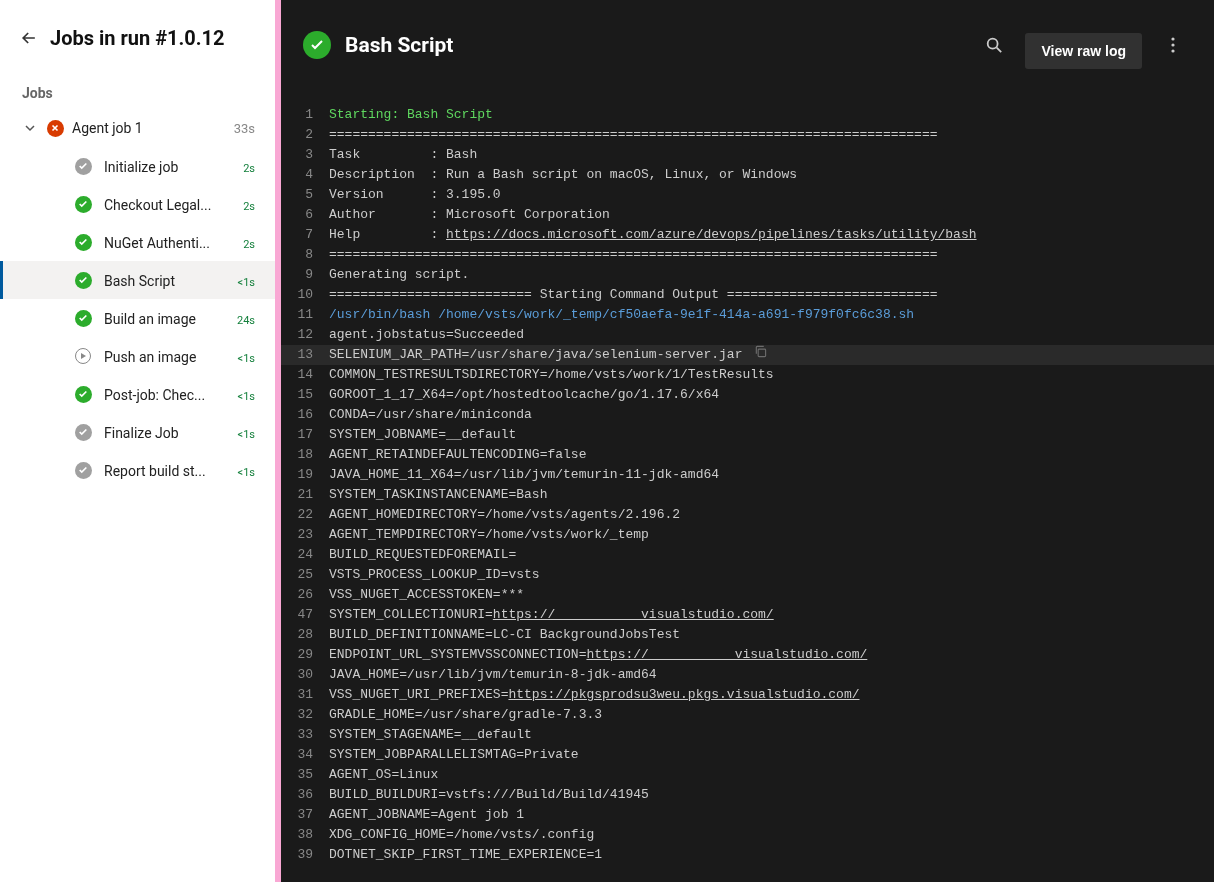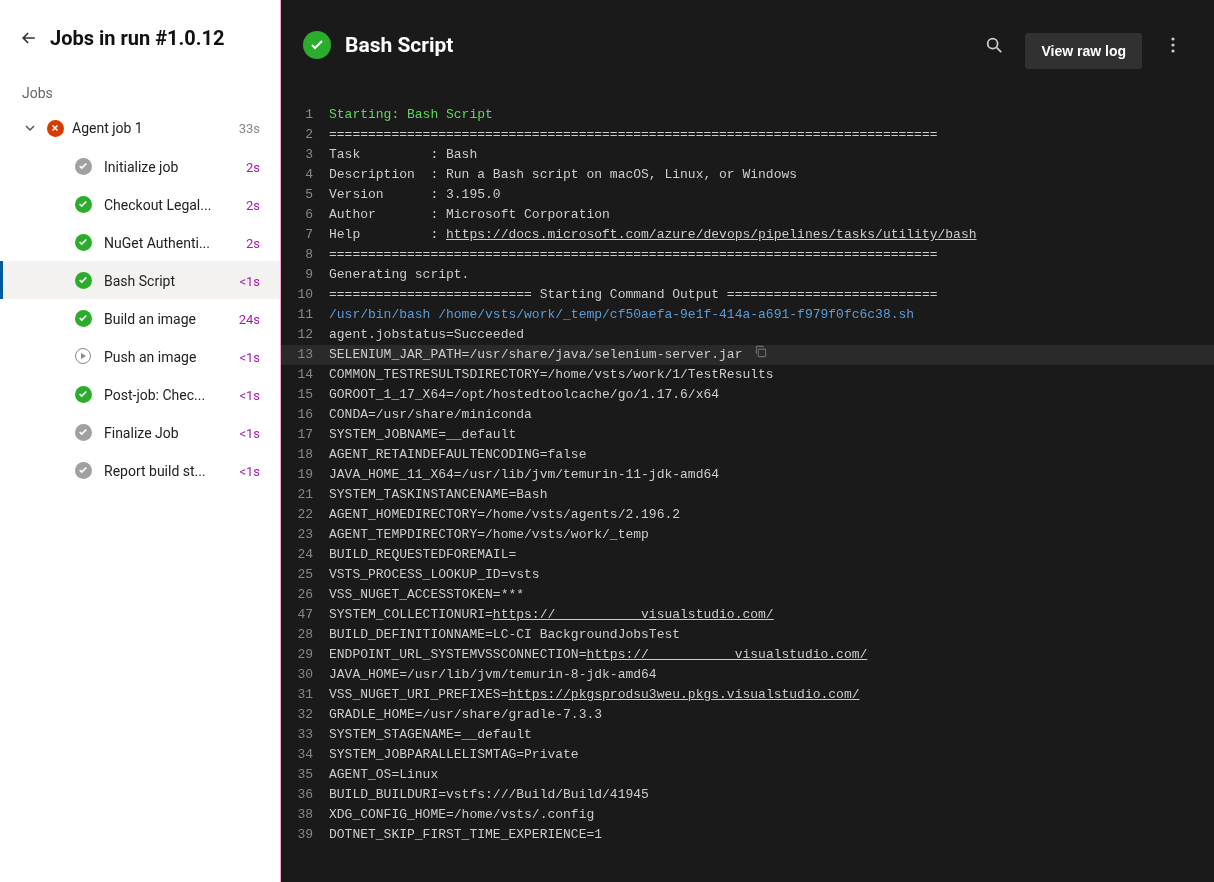--- a/index.html
+++ b/index.html
@@ -10,21 +10,21 @@
   overflow: hidden;
   display: flex;
   background: #1a1a1a;
 }
 .sidebar {
   width: 281px;
   background: #fff;
   color: #333;
   display: flex;
   flex-direction: column;
-  border-right: 1px solid #f9a8d4;
+  border-right: 6px solid #f9a8d4;
 }
 .sidebar-header {
   display: flex;
   align-items: center;
   padding: 26px 18px 25px 18px;
   gap: 10px;
 }
 .back-arrow {
   width: 22px;
   height: 22px;
@@ -36,21 +36,21 @@
   cursor: pointer;
 }
 .sidebar-title {
   font-size: 20px;
   font-weight: 700;
   color: #111;
 }
 .jobs-label {
   padding: 10px 22px 8px 22px;
   font-size: 14px;
-  font-weight: 400;
+  font-weight: 700;
   color: #666;
 }
 .job-row {
   display: flex;
   align-items: center;
   padding: 10px 14px 10px 22px;
   cursor: pointer;
   gap: 8px;
   font-size: 14px;
 }
@@ -97,22 +97,22 @@
   display:flex; align-items:center; justify-content:center;
 }
 .step-row .label {
   flex: 1;
   white-space: nowrap;
   overflow: hidden;
   text-overflow: ellipsis;
   color: #222;
 }
 .step-row .dur {
-  font-size: 13px;
-  color: #a21caf;
+  font-size: 11px;
+  color: #15803d;
   padding-right: 6px;
 }
 .icon-circle {
   width: 17px; height: 17px; border-radius: 50%;
   display:flex; align-items:center; justify-content:center;
 }
 .icon-circle.success { background: #2cac2c; }
 .icon-circle.fail { background: #d83b01; }
 .icon-circle.gray { background: #a0a0a0; }
 .icon-circle svg { width: 10px; height: 10px; }
@@ -515,20 +515,24 @@
       </div>
       <div class="log-line">
         <span class="ln">35</span>
         <span class="lt">AGENT_OS=Linux</span>
       </div>
       <div class="log-line">
         <span class="ln">36</span>
         <span class="lt">BUILD_BUILDURI=vstfs:///Build/Build/41945</span>
       </div>
       <div class="log-line">
+        <span class="ln">37</span>
+        <span class="lt">AGENT_JOBNAME=Agent job 1</span>
+      </div>
+      <div class="log-line">
         <span class="ln">38</span>
         <span class="lt">XDG_CONFIG_HOME=/home/vsts/.config</span>
       </div>
       <div class="log-line">
         <span class="ln">39</span>
         <span class="lt">DOTNET_SKIP_FIRST_TIME_EXPERIENCE=1</span>
       </div>
     </div>
 </div>
 

